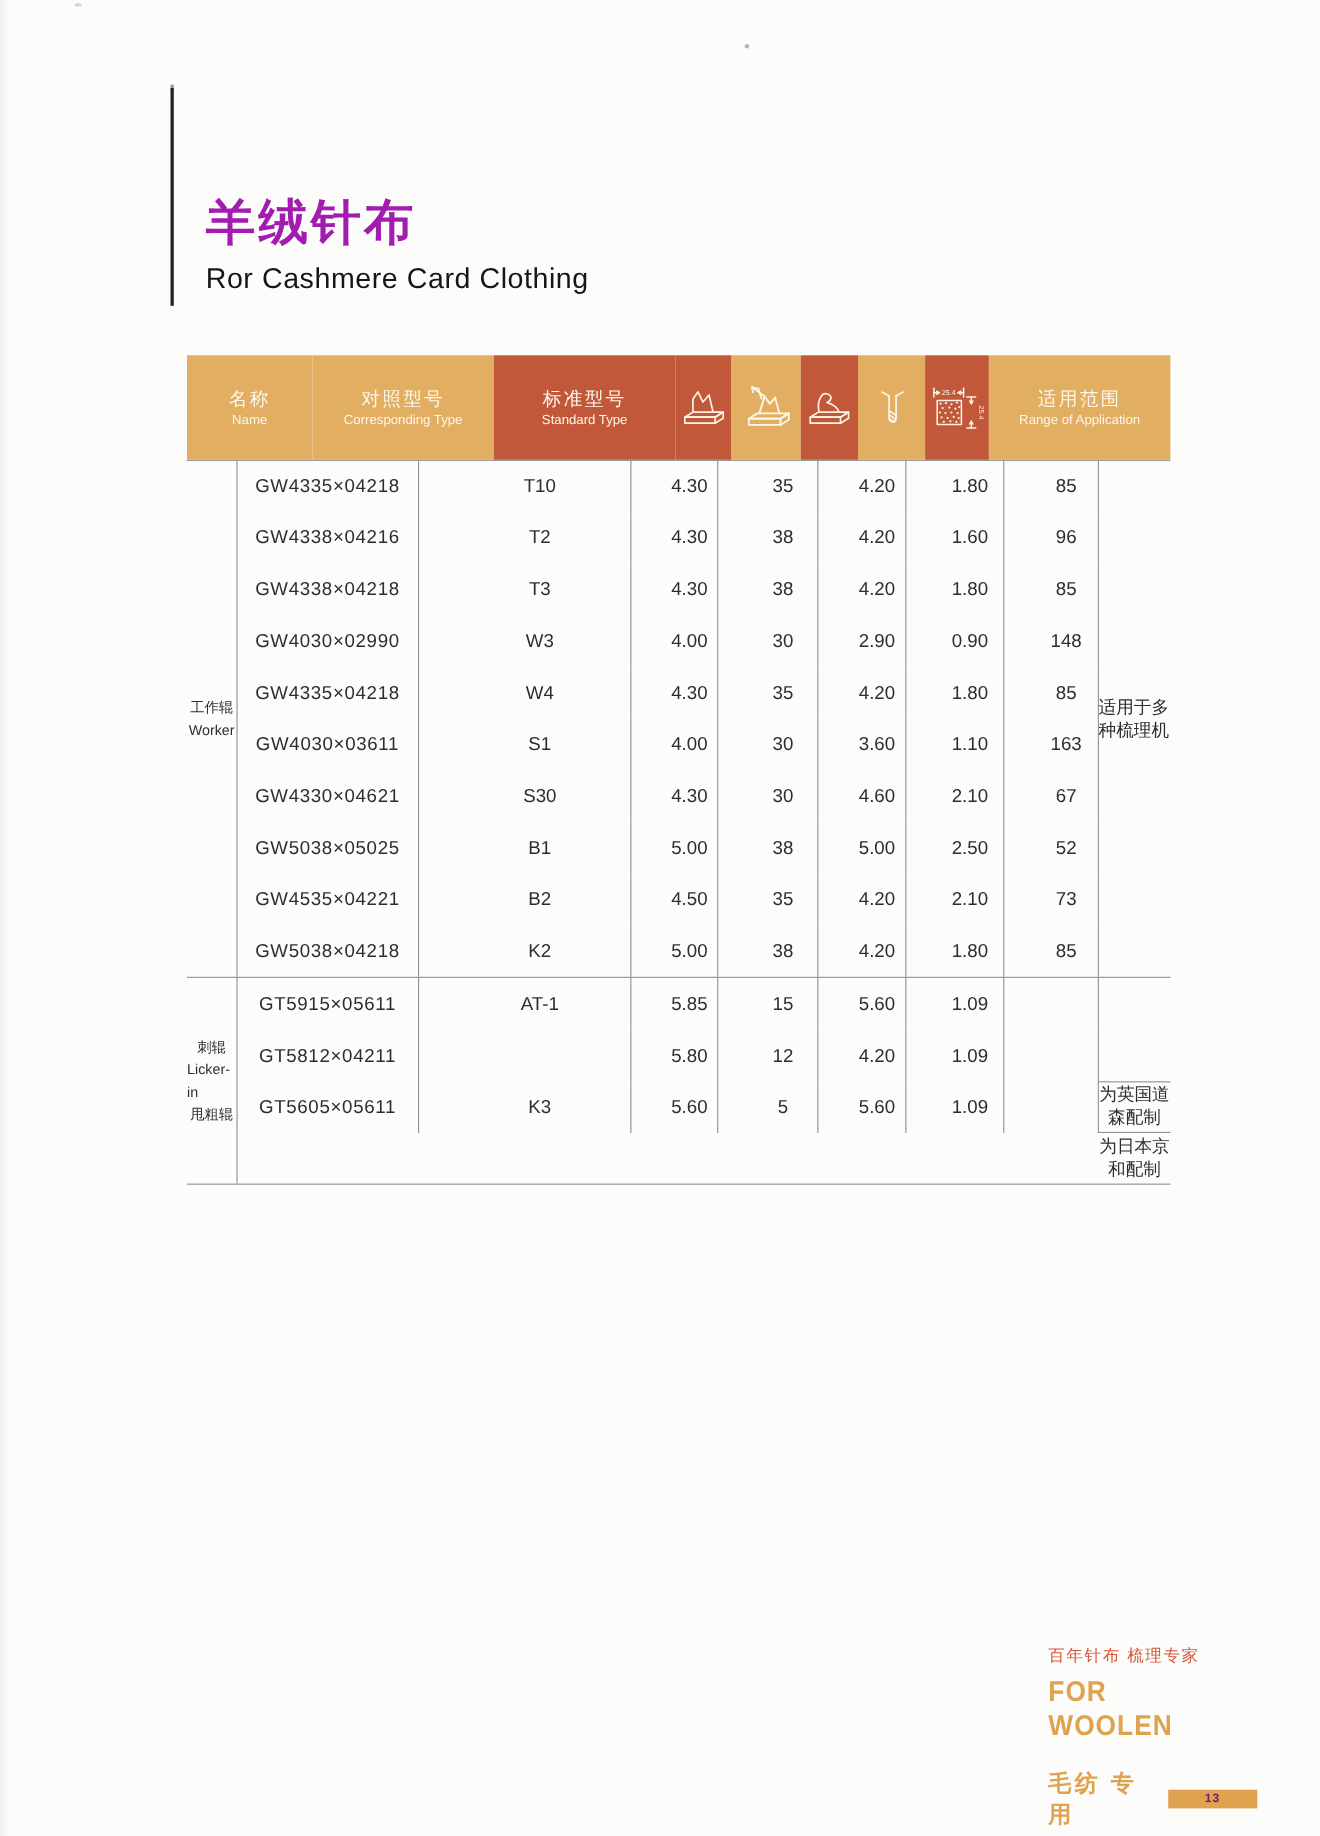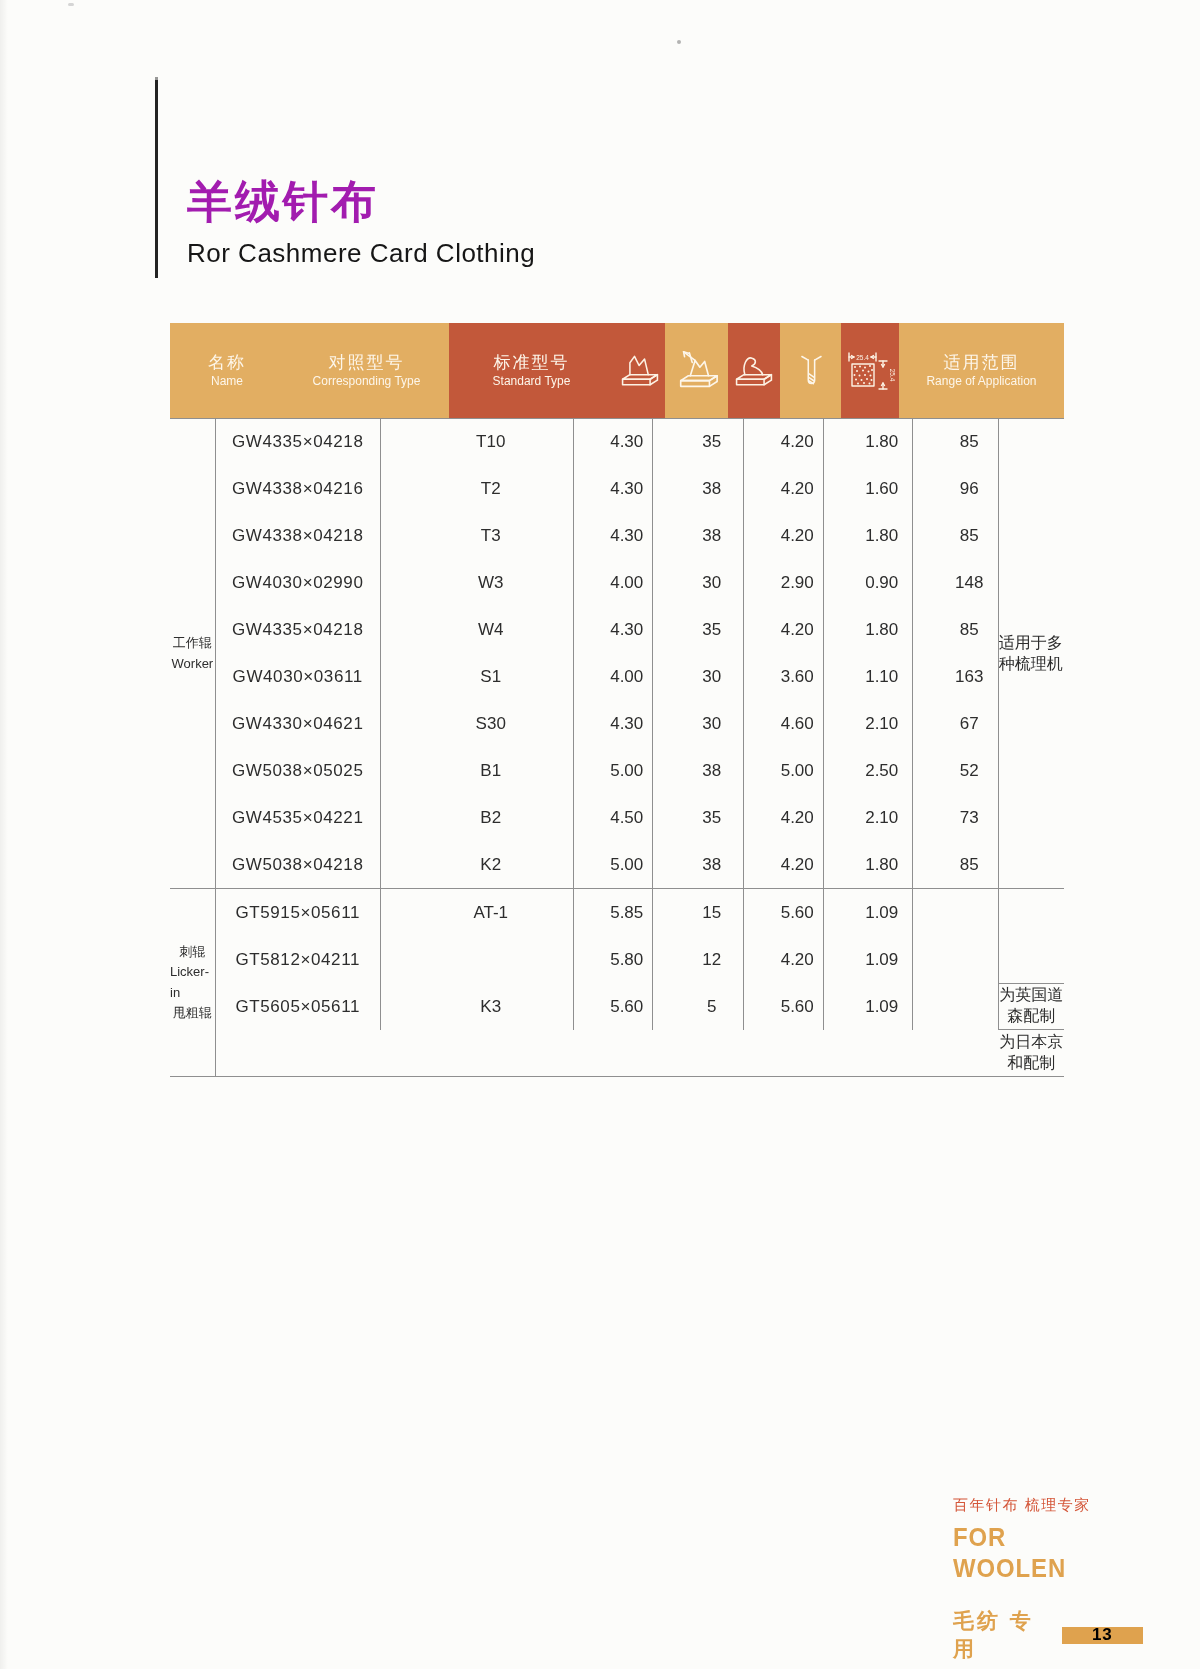--- a/index.html
+++ b/index.html
@@ -81,21 +81,21 @@
   
   .footer{position:absolute;left:953px;top:1496px;width:190px;}
   .footer-slogan{font-size:15px;color:var(--accent-orange);letter-spacing:1.5px;font-weight:500;}
   .footer-brand{font-size:26px;font-weight:700;color:var(--accent-gold);
     letter-spacing:1px;word-spacing:10px;margin-top:7px;
     transform:scaleX(.92);transform-origin:left;}
   .footer-row{display:flex;align-items:center;margin-top:23px;}
   .footer-sub{font-size:21px;font-weight:600;color:var(--accent-gold);letter-spacing:3px;}
   .footer-badge{width:90px;height:17px;background:var(--accent-gold);margin-left:14px;
     display:flex;align-items:center;justify-content:center;
-    color:#000000;font-size:17px;font-weight:600;letter-spacing:1px;}
+    color:#701a75;font-size:11px;font-weight:600;letter-spacing:1px;}
 </style>
 </head>
 <body>
 
 <div class="page">
 
   <div class="gutter"></div>
   <div class="speck1"></div>
   <div class="speck2"></div>
   <div class="speck3"></div>

